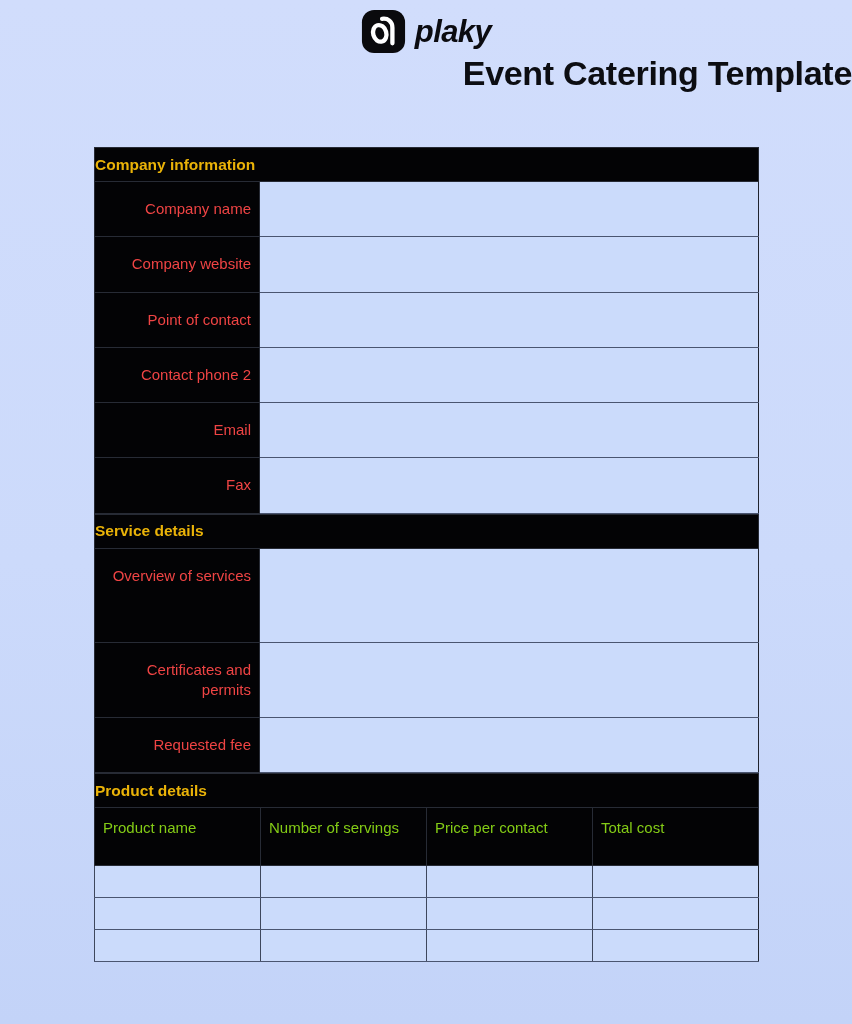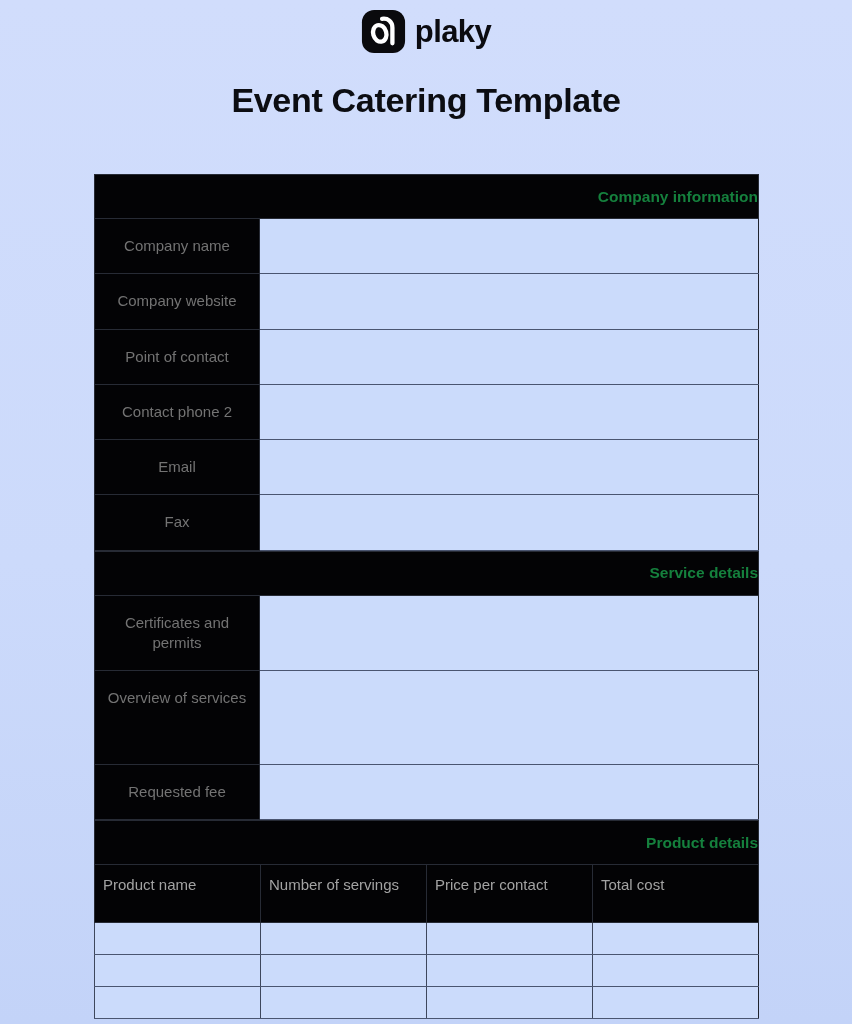--- a/index.html
+++ b/index.html
@@ -10,57 +10,57 @@
   body {
     background: linear-gradient(180deg, #d1ddfc 0%, #ccdafb 55%, #c3d3f8 100%);
     overflow: hidden;
   }
   .logo-row {
     display: flex; justify-content: center; align-items: center;
     gap: 9px; padding-top: 9px;
   }
   .logo-icon { width: 45px; height: 45px; display: block; }
   .logo-text {
-    font-size: 31px; font-weight: 700; color: #0b0b10; letter-spacing: -0.6px;
+    font-size: 31px; font-weight: 700; color: #0b0b10; letter-spacing: -0.6px; font-style: italic;
   }
   .page-title {
-    text-align: center; margin-top: 27px;
+    text-align: right; 
     font-size: 34px; font-weight: 700; color: #0c0d12; letter-spacing: -0.3px;
   }
   .content { width: 664px; margin: 0 auto; }
   table {
     width: 664px; border-collapse: collapse; table-layout: fixed;
   }
   .tbl-company { margin-top: 54px; }
   .tbl-service { }
   .tbl-product { }
   th, td { border: 1px solid #272b35; }
   .hdr {
-    background: #030305; color: #15803d;
-    font-size: 15.5px; font-weight: 700; text-align: right;
-    height: 44px; vertical-align: middle;
+    background: #030305; color: #eab308;
+    font-size: 15.5px; font-weight: 700; text-align: left;
+    height: 34px; vertical-align: middle;
   }
   .lbl {
-    background: #030305; color: #737373;
-    font-size: 15px; font-weight: 400; text-align: center;
+    background: #030305; color: #ef4444;
+    font-size: 15px; font-weight: 400; text-align: right;
     padding: 17px 8px; vertical-align: middle; line-height: 1.35;
   }
   .lbl-top { vertical-align: top; }
   .val {
     background: #cbdbfb;
     border-color: #3e475c;
   }
   td.val { border-top-color: #4a5570; border-bottom-color: #4a5570; }
   tr > .edge-r { border-right-color: #20242e; }
   .h37 { height: 37px; }
   .h94 { height: 94px; }
   .h58 { height: 58px; }
   .h36 { height: 32px; }
   .colhdr {
-    background: #030305; color: #a3a3a3;
+    background: #030305; color: #84cc16;
     font-size: 15px; font-weight: 400; text-align: left;
     padding: 9px 8px; vertical-align: top; line-height: 1.4;
     height: 58px;
   }
 </style>
 </head>
 <body>
 
 <div class="logo-row">
   <svg class="logo-icon" viewBox="0 0 48 48" xmlns="http://www.w3.org/2000/svg">
@@ -116,25 +116,25 @@
   <table class="tbl-service">
     <colgroup>
         <col style="width:165px">
         <col style="width:499px">
       </colgroup>
     <tbody>
         <tr>
       <th class="hdr" colspan="2">Service details</th>
     </tr>
     <tr>
-      <td class="lbl lbl-top h58">Certificates and permits</td>
+      <td class="lbl lbl-top h94">Overview of services</td>
       <td class="val edge-r"></td>
     </tr>
     <tr>
-      <td class="lbl lbl-top h94">Overview of services</td>
+      <td class="lbl lbl-top h58">Certificates and permits</td>
       <td class="val edge-r"></td>
     </tr>
     <tr>
       <td class="lbl h36">Requested fee</td>
       <td class="val edge-r"></td>
     </tr>
   </tbody>
     </table>
 
   <table class="tbl-product">

